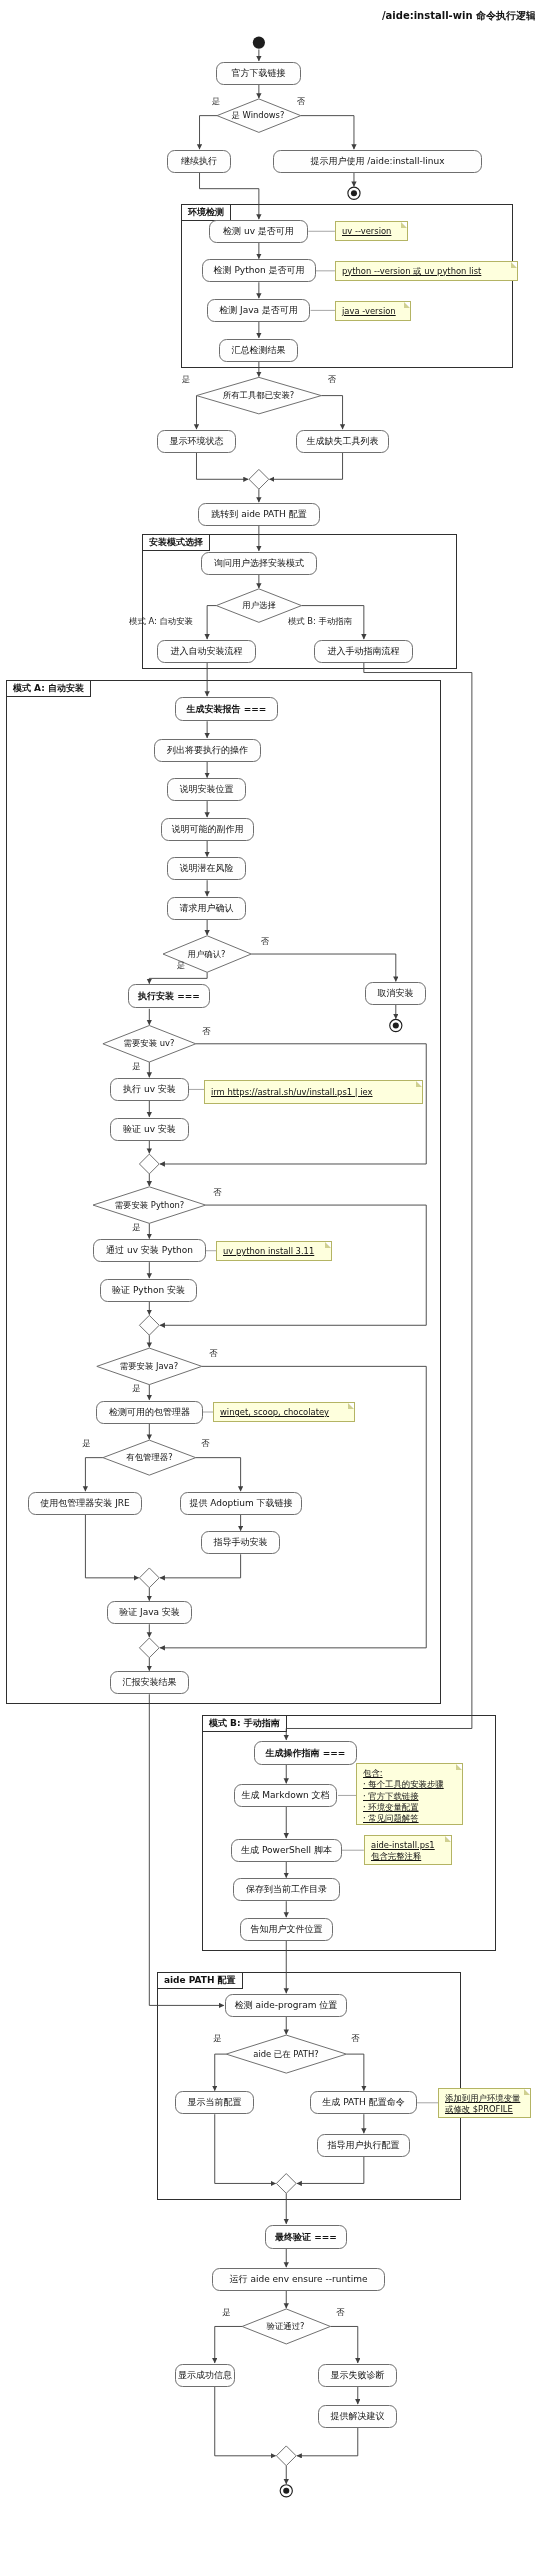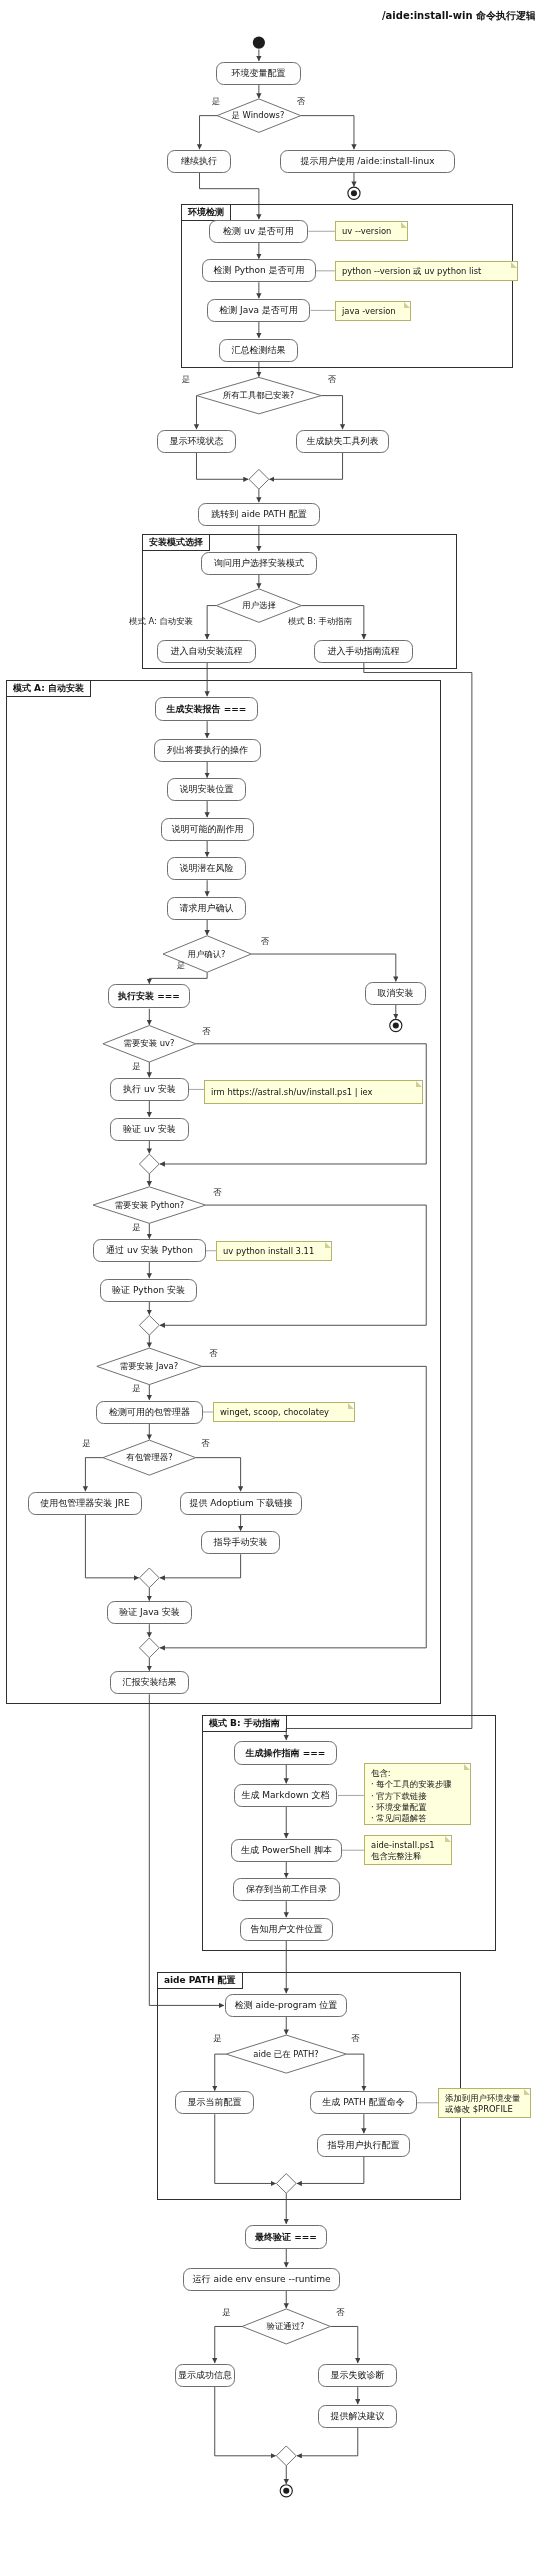--- a/index.html
+++ b/index.html
@@ -13,30 +13,30 @@
   .part { position:absolute; border:1.1px solid #2f2f2f; background:transparent; z-index:1; }
   .part-tab { position:absolute; left:-1.1px; top:-1.1px; border:1.1px solid #2f2f2f;
               background:#ffffff; font-weight:bold; font-size:9px; line-height:13px;
               padding:0.8px 6px; white-space:nowrap; }
 
   svg.layer { position:absolute; left:0; top:0; z-index:2; }
 
   .act { position:absolute; height:23px; display:flex; align-items:center; justify-content:center;
          background:#fefefe; border:0.8px solid #6e6e6e; border-radius:7.6px;
          font-size:9px; white-space:nowrap; z-index:3; }
-  .act.hdr { height:24px; font-weight:bold; }
+  .act.hdr { height:24px; font-weight:bold;margin-left:20px; }
 
   .dtext { position:absolute; font-size:8.4px; line-height:10.7px; text-align:center;
            white-space:nowrap; z-index:3; }
 
   .elbl { position:absolute; font-size:8.4px; line-height:10.7px; text-align:center;
           white-space:nowrap; z-index:3; color:#1a1a1a; }
 
   .note { position:absolute; background:#FEFFDD; border:0.8px solid #b4b464;
-          font-size:8.4px; z-index:3; }
+          font-size:8.4px; z-index:3;text-decoration:underline; }
   .note.one { display:flex; align-items:center; padding:0 6px; white-space:nowrap; }
   .note.multi { padding:3.8px 6px; }
   .note.multi div { line-height:11.4px; white-space:nowrap; }
   .note::after { content:''; position:absolute; top:0; right:0; width:0; height:0;
                  border-style:solid; border-width:0 6px 6px 0;
                  border-color:#ffffff #ffffff #d0d090 #d0d090; }
 </style>
 </head>
 <body>
 
@@ -185,23 +185,23 @@
       </g>
       <g>
         <circle cx="376" cy="3274" r="8" fill="#ffffff" stroke="#1d1d1d" stroke-width="1.5"></circle>
         <circle cx="376" cy="3274" r="4" fill="#1d1d1d"></circle>
       </g>
     </g>
   </svg>
 
   <div class="title">/aide:install-win 命令执行逻辑</div>
 
-  <div class="act" style="left:216px;top:62px;width:85px">环境变量配置</div>
+  <div class="act" style="left:216px;top:62px;width:85px">官方下载链接</div>
   <div class="act" style="left:167px;top:150px;width:64px">继续执行</div>
-  <div class="act" style="left:280px;top:150px;width:175px">提示用户使用 /aide:install-linux</div>
+  <div class="act" style="left:273px;top:150px;width:209px">提示用户使用 /aide:install-linux</div>
   <div class="act" style="left:209px;top:220px;width:99px">检测 uv 是否可用</div>
   <div class="act" style="left:202px;top:259px;width:114px">检测 Python 是否可用</div>
   <div class="act" style="left:207px;top:299px;width:103px">检测 Java 是否可用</div>
   <div class="act" style="left:219px;top:339px;width:79px">汇总检测结果</div>
   <div class="act" style="left:157px;top:430px;width:79px">显示环境状态</div>
   <div class="act" style="left:296px;top:430px;width:93px">生成缺失工具列表</div>
   <div class="act" style="left:198px;top:503px;width:122px">跳转到 aide PATH 配置</div>
   <div class="act" style="left:201px;top:552px;width:116px">询问用户选择安装模式</div>
   <div class="act" style="left:157px;top:640px;width:99px">进入自动安装流程</div>
   <div class="act" style="left:314px;top:640px;width:99px">进入手动指南流程</div>
@@ -226,21 +226,21 @@
   <div class="act hdr" style="left:234px;top:1741px;width:103px">生成操作指南 ===</div>
   <div class="act" style="left:234px;top:1784px;width:103px">生成 Markdown 文档</div>
   <div class="act" style="left:231px;top:1839px;width:111px">生成 PowerShell 脚本</div>
   <div class="act" style="left:233px;top:1878px;width:107px">保存到当前工作目录</div>
   <div class="act" style="left:240px;top:1918px;width:93px">告知用户文件位置</div>
   <div class="act" style="left:225px;top:1994px;width:122px">检测 aide-program 位置</div>
   <div class="act" style="left:175px;top:2091px;width:79px">显示当前配置</div>
   <div class="act" style="left:310px;top:2091px;width:107px">生成 PATH 配置命令</div>
   <div class="act" style="left:317px;top:2134px;width:93px">指导用户执行配置</div>
   <div class="act hdr" style="left:245px;top:2225px;width:82px">最终验证 ===</div>
-  <div class="act" style="left:183px;top:2268px;width:157px">运行 aide env ensure --runtime</div>
+  <div class="act" style="left:212px;top:2268px;width:173px">运行 aide env ensure --runtime</div>
   <div class="act" style="left:175px;top:2364px;width:60px">显示成功信息</div>
   <div class="act" style="left:318px;top:2364px;width:79px">显示失败诊断</div>
   <div class="act" style="left:318px;top:2405px;width:79px">提供解决建议</div>
 
   <div class="dtext" style="left:224px;top:110px;width:68px">是 Windows?</div>
   <div class="dtext" style="left:213px;top:390px;width:91px">所有工具都已安装?</div>
   <div class="dtext" style="left:236px;top:600px;width:46px">用户选择</div>
   <div class="dtext" style="left:180px;top:949px;width:53px">用户确认?</div>
   <div class="dtext" style="left:115px;top:1038px;width:68px">需要安装 uv?</div>
   <div class="dtext" style="left:107px;top:1200px;width:85px">需要安装 Python?</div>
@@ -269,21 +269,21 @@
   <div class="elbl" style="left:348px;top:2033px;width:15px">否</div>
   <div class="elbl" style="left:219px;top:2307px;width:15px">是</div>
   <div class="elbl" style="left:333px;top:2307px;width:15px">否</div>
 
   <div class="note one" style="left:335px;top:221px;width:73px;height:20px">uv --version</div>
   <div class="note one" style="left:335px;top:261px;width:183px;height:20px">python --version 或 uv python list</div>
   <div class="note one" style="left:335px;top:301px;width:76px;height:20px">java -version</div>
   <div class="note one" style="left:204px;top:1080px;width:219px;height:24px">irm https://astral.sh/uv/install.ps1 | iex</div>
   <div class="note one" style="left:216px;top:1241px;width:116px;height:20px">uv python install 3.11</div>
   <div class="note one" style="left:213px;top:1402px;width:142px;height:20px">winget, scoop, chocolatey</div>
-  <div class="note multi" style="left:364px;top:1763px;width:107px;height:62px">
+  <div class="note multi" style="left:356px;top:1763px;width:107px;height:62px">
     <div>包含:</div>
     <div>· 每个工具的安装步骤</div>
     <div>· 官方下载链接</div>
     <div>· 环境变量配置</div>
     <div>· 常见问题解答</div>
   </div>
   <div class="note multi" style="left:364px;top:1835px;width:88px;height:30px">
     <div>aide-install.ps1</div>
     <div>包含完整注释</div>
   </div>

